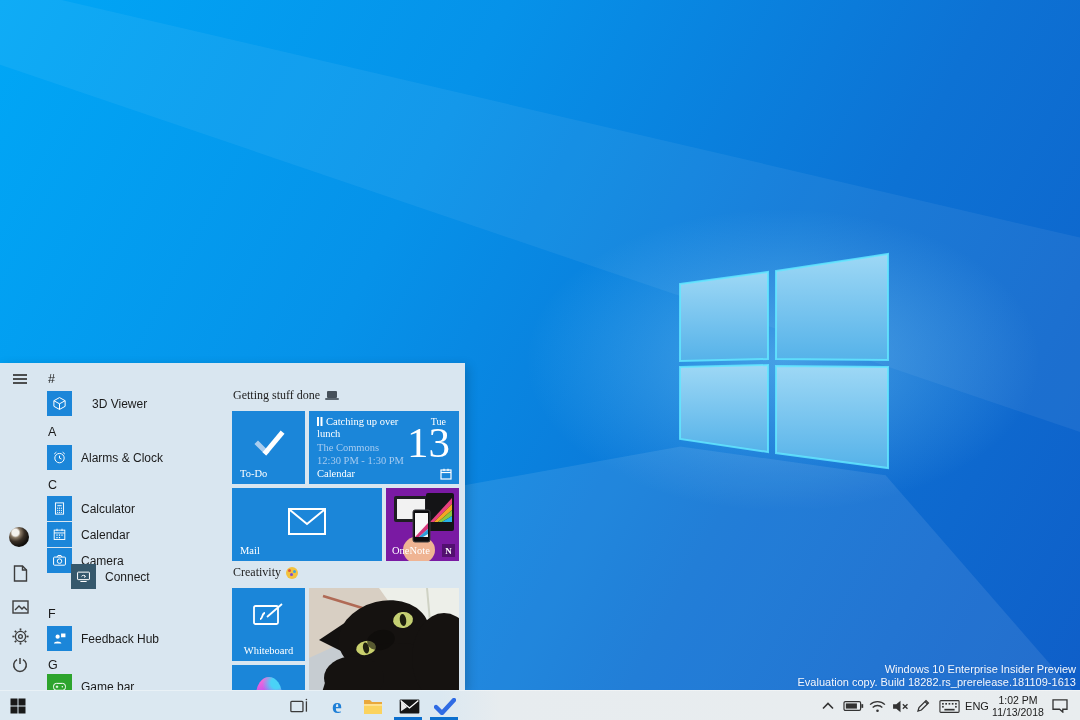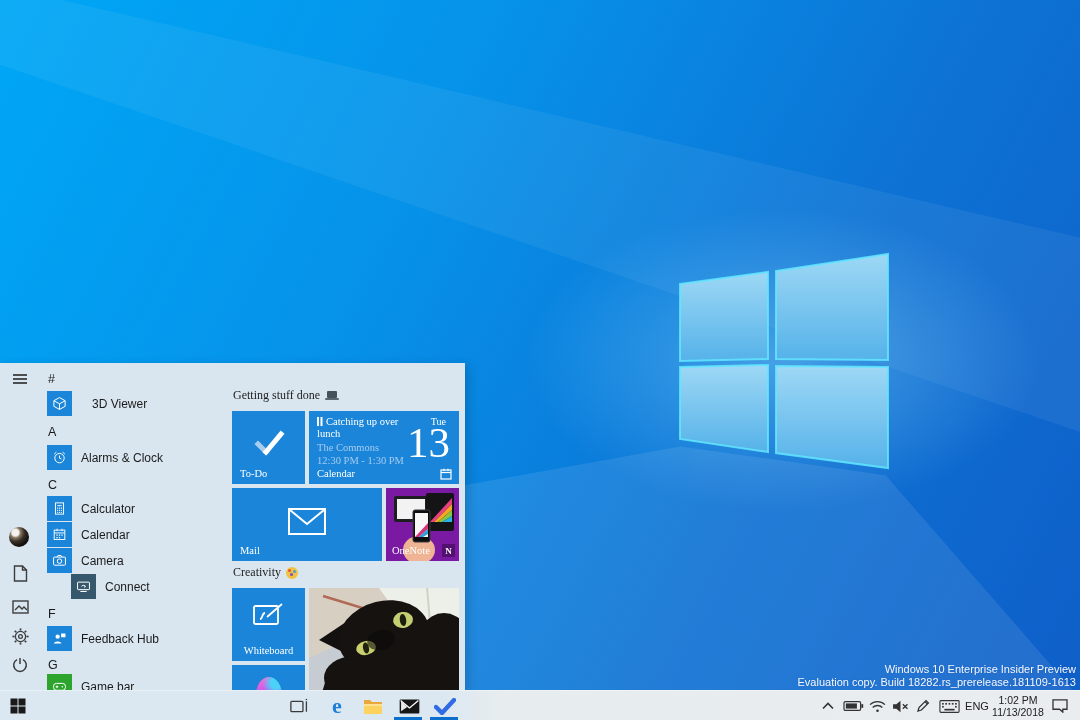--- a/index.html
+++ b/index.html
@@ -235,21 +235,21 @@
         <span class="app-tile">
           <svg width="15" height="15" viewBox="0 0 24 24" fill="none" stroke="#fff" stroke-width="1.6">
             <rect x="2.5" y="6.5" width="19" height="13" rx="1.5"></rect>
             <path d="M8 6.5l1.5-2.5h5l1.5 2.5"></path>
               <circle cx="12" cy="13" r="3.6"></circle>
           </svg>
         </span>
         <span class="app-label">Camera</span>
       </div>
 
-      <div class="app-row" style="top:211px;padding-left:24px;">
+      <div class="app-row" style="top:201px;padding-left:24px;">
         <span class="app-tile connect">
           <svg width="15" height="15" viewBox="0 0 24 24" fill="none" stroke="#fff" stroke-width="1.6">
             <rect x="2.5" y="5" width="19" height="12" rx="1"></rect>
             <path d="M7 20h10M9 12c0-2.5 6-2.5 6 0"></path>
               <path d="M13 10.5l2 1.5-2 1.5"></path>
           </svg>
         </span>
         <span class="app-label">Connect</span>
       </div>
 

